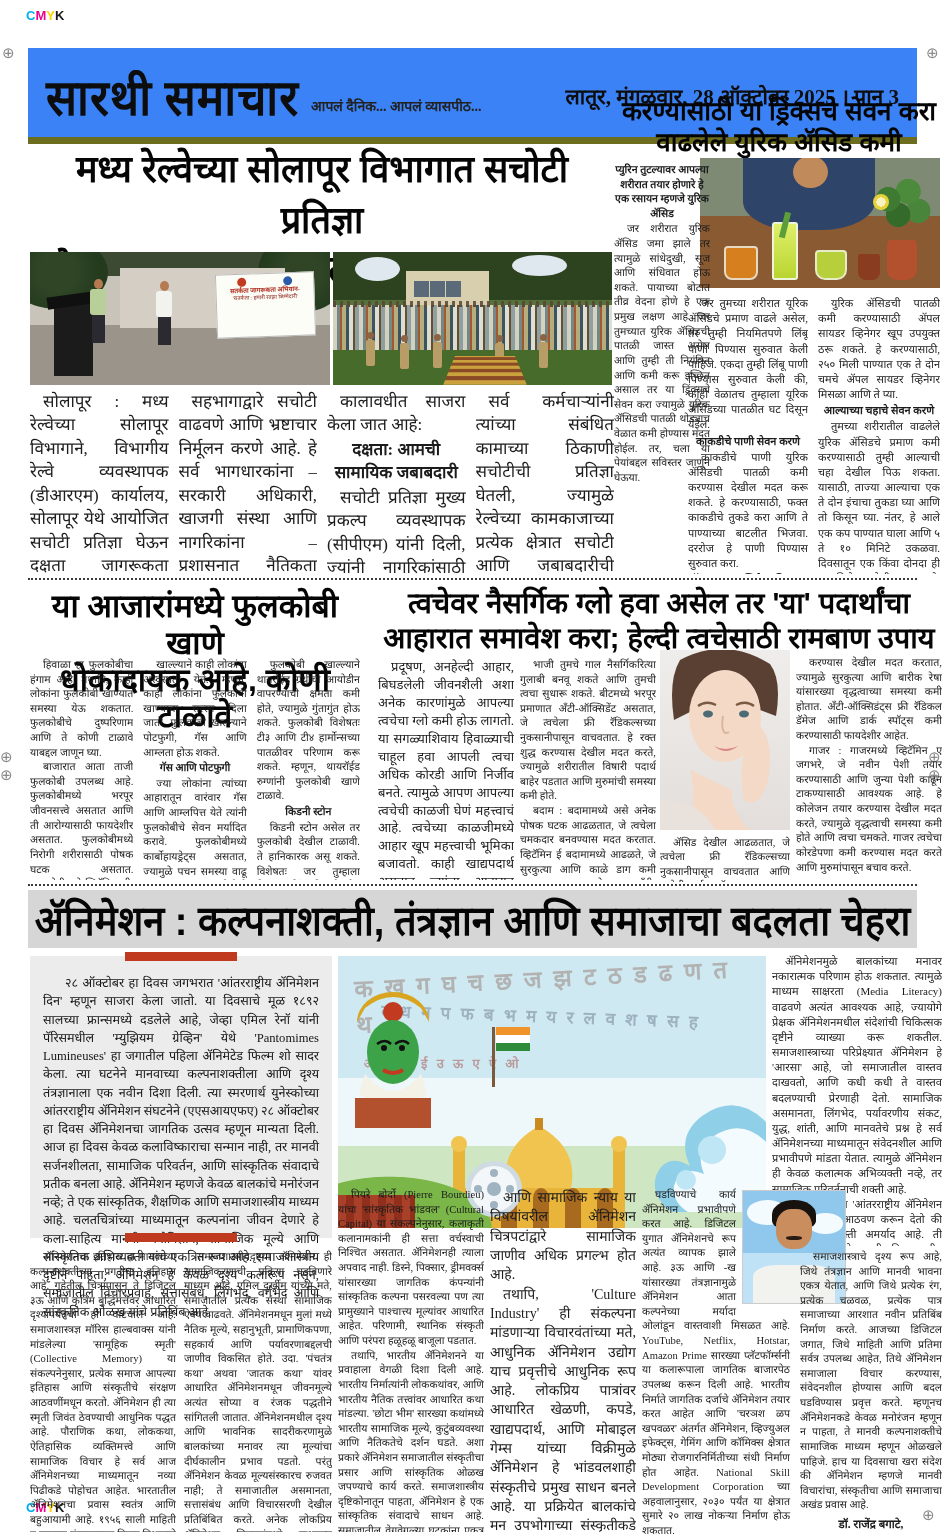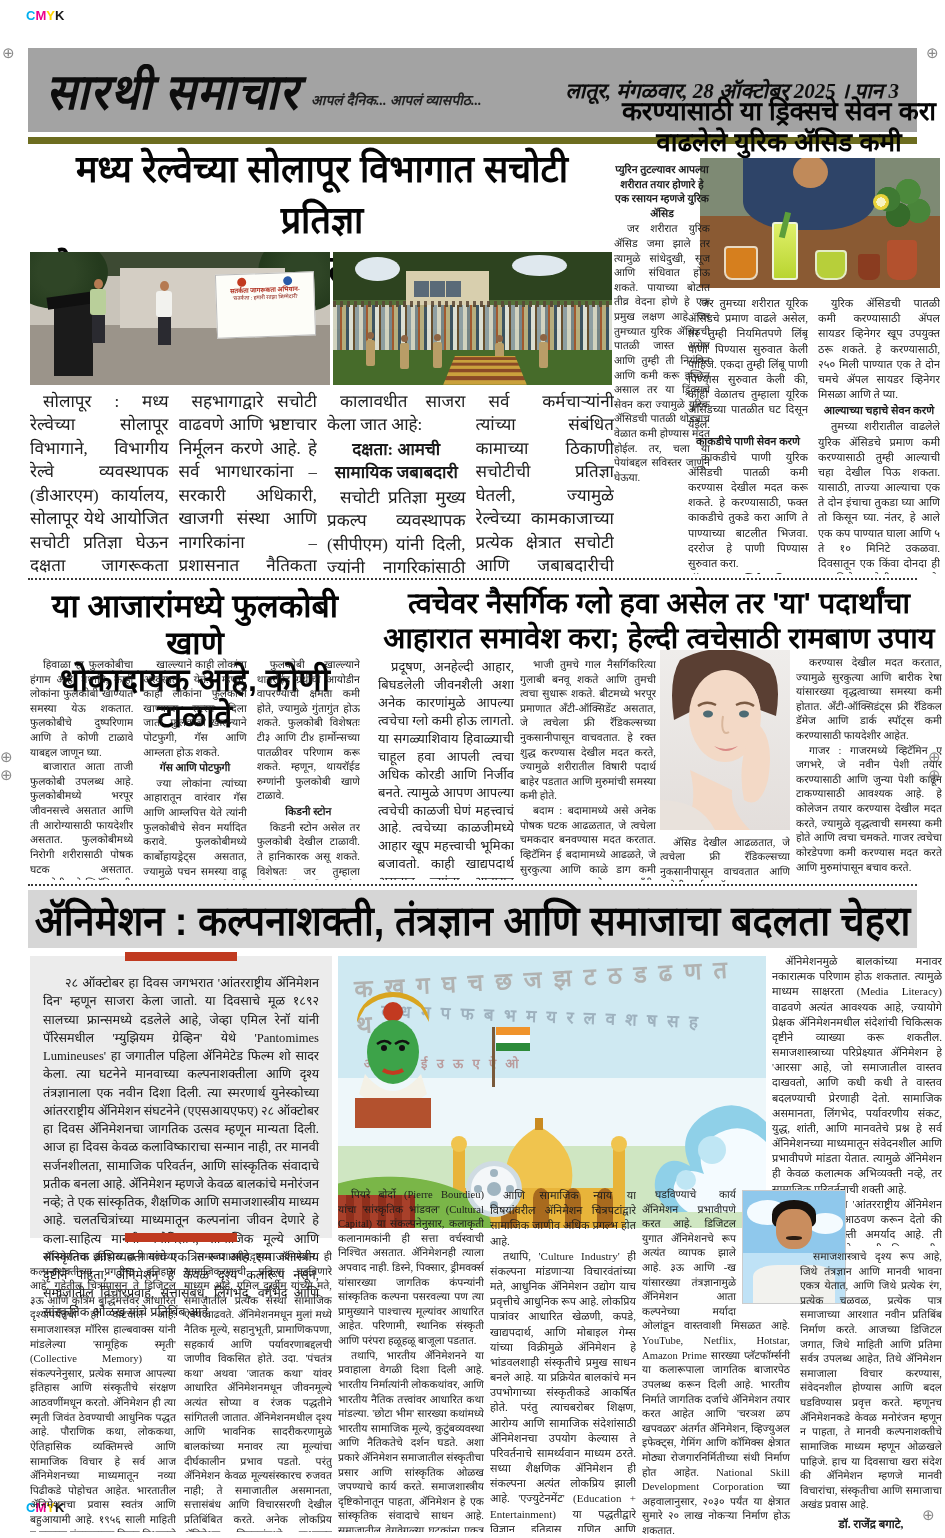--- a/index.html
+++ b/index.html
@@ -6,21 +6,21 @@
   body { background: #fff; font-family: "Liberation Serif", serif; }
   .page { position: relative; width: 945px; height: 1538px; background: #fff; overflow: hidden; color: #111; }
 
   
   .cmyk { position: absolute; font: bold 13px "Liberation Sans", sans-serif; letter-spacing: 0; margin-left: 8px; }
   .cmyk span { display: inline-block; }
   .c-c { color: #00aeef; } .c-m { color: #ec008c; } .c-y { color: #ffd400; } .c-k { color: #1a1a1a; }
   .reg { position: absolute; color: #8a8a8a; font-size: 15px; line-height: 1; }
 
   
-  .masthead { position: absolute; left: 28px; top: 48px; width: 889px; height: 84px; background: #a3a3a3; display: flex; align-items: center; padding: 0 18px; font-style: italic; }
+  .masthead { position: absolute; left: 28px; top: 48px; width: 889px; height: 96px; background: #3b82f6; display: flex; align-items: center; padding: 0 18px; }
   .mast-title { font-family: "Liberation Serif", serif; font-weight: 900; font-size: 46px; color: #0d0d0d; letter-spacing: 1px; transform: scaleY(1.08); }
   .mast-tag { font-size: 14px; font-weight: bold; color: #222; margin-left: 12px; margin-top: 18px; }
   .mast-date { margin-left: auto; font-size: 21px; font-weight: bold; color: #0d0d0d; white-space: nowrap; text-align: right; }
   .rule-olive { position: absolute; left: 28px; top: 137px; width: 889px; height: 7px; background: #6d6d20; }
 
   
   .headline { position: absolute; text-align: center; font-family: "Liberation Sans", sans-serif; font-weight: 800; color: #050505; }
   .hl-main { left: 30px; top: 148px; width: 584px; font-size: 36px; line-height: 1.32; transform: scaleY(1.05); }
   .hl-uric { left: 616px; top: 96px; width: 326px; font-size: 26px; line-height: 1.18; font-weight: 700; }
   .hl-caul { left: 28px; top: 588px; width: 334px; font-size: 32px; line-height: 1.15; font-weight: 700; }
@@ -352,21 +352,21 @@
   <div class="col" style="left:30px; top:1250px; width:146px; height:282px; font-size:10.6px;">
       <div class="para">ॲनिमेशनचा इतिहास हा मानवाच्या कल्पनाशक्तीच्या प्रगतीचा इतिहास आहे. गुहेतील चित्रांपासून ते डिजिटल ३ऊ आणि कृत्रिम बुद्धिमत्तेवर आधारित दृश्यांपर्यंतची ही वाटचाल आहे. समाजशास्त्रज्ञ मॉरिस हाल्बवाक्स यांनी मांडलेल्या 'सामूहिक स्मृती' (Collective Memory) या संकल्पनेनुसार, प्रत्येक समाज आपल्या इतिहास आणि संस्कृतीचे संरक्षण आठवणींमधून करतो. ॲनिमेशन ही त्या स्मृती जिवंत ठेवण्याची आधुनिक पद्धत आहे. पौराणिक कथा, लोककथा, ऐतिहासिक व्यक्तिमत्त्वे आणि सामाजिक विचार हे सर्व आज ॲनिमेशनच्या माध्यमातून नव्या पिढीकडे पोहोचत आहेत. भारतातील ॲनिमेशनचा प्रवास स्वतंत्र आणि बहुआयामी आहे. १९५६ साली माहिती व प्रसारण मंत्रालयाच्या फिल्म विभागाने 'ढहश इरपूरप उमशी' हा पहिला भारतीय ॲनिमेशन चित्रपट प्रदर्शित केला. त्यानंतर राम मोहन, भिमसेन, जी.के. गोखले, कैलाश रेखी यांनी भारतीय ॲनिमेशनला जागतिक ओळख दिली. 'रामायण', 'हनुमान', 'पंचतंत्र कथा', 'छोटा भीम', 'मोटू पतलू',</div>
     </div>
   <div class="col" style="left:184px; top:1250px; width:148px; height:282px; font-size:10.6px;">
       <div class="para">समाजशास्त्रीयदृष्ट्या ॲनिमेशन ही सामाजिकरणाची प्रक्रिया घडविणारे माध्यम आहे. एमिल दुर्खीम यांच्या मते, समाजातील प्रत्येक संस्था सामाजिक ऐक्य वाढवते. ॲनिमेशनमधून मुलां मध्ये नैतिक मूल्ये, सहानुभूती, प्रामाणिकपणा, सहकार्य आणि पर्यावरणाबद्दलची जाणीव विकसित होते. उदा. 'पंचतंत्र कथा' अथवा 'जातक कथा' यांवर आधारित ॲनिमेशनमधून जीवनमूल्ये अत्यंत सोप्या व रंजक पद्धतीने सांगितली जातात. ॲनिमेशनमधील दृश्य आणि भावनिक सादरीकरणामुळे बालकांच्या मनावर त्या मूल्यांचा दीर्घकालीन प्रभाव पडतो. परंतु ॲनिमेशन केवळ मूल्यसंस्कारच रुजवत नाही; ते समाजातील असमानता, सत्तासंबंध आणि विचारसरणी देखील प्रतिबिंबित करते. अनेक लोकप्रिय ॲनिमेशन चित्रपटांमध्ये पाश्चात्त्य विचारसरणी, पुरुषप्रधानता आणि उपभोगतावादी जीवनशैलीचे दर्शन घडते.</div>
     </div>
   <div class="col" style="left:338px; top:1188px; width:146px; height:344px; font-size:10.6px;">
       <div class="para">पियरे बोर्दो (Pierre Bourdieu) यांचा 'सांस्कृतिक भांडवल' (Cultural Capital) या संकल्पनेनुसार, कलाकृती कलानामकांनी ही सत्ता वर्चस्वाची निश्चित असतात. ॲनिमेशनही त्याला अपवाद नाही. डिस्ने, पिक्सार, ड्रीमवर्क्स यांसारख्या जागतिक कंपन्यांनी सांस्कृतिक कल्पना पसरवल्या पण त्या प्रामुख्याने पाश्चात्त्य मूल्यांवर आधारित आहेत. परिणामी, स्थानिक संस्कृती आणि परंपरा हळूहळू बाजूला पडतात.</div>
       <div class="para">तथापि, भारतीय ॲनिमेशनने या प्रवाहाला वेगळी दिशा दिली आहे. भारतीय निर्मात्यांनी लोककथांवर, आणि भारतीय नैतिक तत्त्वांवर आधारित कथा मांडल्या. 'छोटा भीम' सारख्या कथांमध्ये भारतीय सामाजिक मूल्ये, कुटुंबव्यवस्था आणि नैतिकतेचे दर्शन घडते. अशा प्रकारे ॲनिमेशन समाजातील संस्कृतीचा प्रसार आणि सांस्कृतिक ओळख जपण्याचे कार्य करते. समाजशास्त्रीय दृष्टिकोनातून पाहता, ॲनिमेशन हे एक सांस्कृतिक संवादाचे साधन आहे. समाजातील वेगवेगळ्या घटकांना एकत्र आणणारे, त्यांच्या कथा आणि भावना मांडणारे हे माध्यम विविधता टिकवून ठेवते. उदा. आदिवासी जीवन, पर्यावरणीय प्रश्न, महिला सक्षमीकरण,</div>
     </div>
-  <div class="col" style="left:490px; top:1188px; width:146px; height:344px; font-size:11px;">
+  <div class="col" style="left:490px; top:1188px; width:146px; height:344px; font-size:14px;">
       <div class="para">आणि सामाजिक न्याय या विषयांवरील ॲनिमेशन चित्रपटांद्वारे सामाजिक जाणीव अधिक प्रगल्भ होत आहे.</div>
       <div class="para">तथापि, 'Culture Industry' ही संकल्पना मांडणाऱ्या विचारवंतांच्या मते, आधुनिक ॲनिमेशन उद्योग याच प्रवृत्तीचे आधुनिक रूप आहे. लोकप्रिय पात्रांवर आधारित खेळणी, कपडे, खाद्यपदार्थ, आणि मोबाइल गेम्स यांच्या विक्रीमुळे ॲनिमेशन हे भांडवलशाही संस्कृतीचे प्रमुख साधन बनले आहे. या प्रक्रियेत बालकांचे मन उपभोगाच्या संस्कृतीकडे आकर्षित होते. परंतु त्याचबरोबर शिक्षण, आरोग्य आणि सामाजिक संदेशांसाठी ॲनिमेशनचा उपयोग केल्यास ते परिवर्तनाचे सामर्थ्यवान माध्यम ठरते. सध्या शैक्षणिक ॲनिमेशन ही संकल्पना अत्यंत लोकप्रिय झाली आहे. 'एज्युटेनमेंट' (Education + Entertainment) या पद्धतीद्वारे विज्ञान, इतिहास, गणित आणि सामाजिक शास्त्रे यांची समज विद्यार्थ्यांना सोप्या, दृश्यप्रधान आणि रंजक स्वरूपात करून देण्यात येते. ग्रामीण भागातील विद्यार्थ्यांसाठी हे विशेषतः उपयुक्त ठरते. समाजातील ज्ञानाचे लोकशाहीकरण</div>
     </div>
 
   <div class="col" style="left:642px; top:1188px; width:148px; height:344px; font-size:10.6px; overflow:visible;">
     <div class="portrait">
       <div class="cloud" style="left:4%; top:8%; width:40%; height:22%;"></div>
       <div class="cloud" style="right:2%; top:20%; width:34%; height:18%;"></div>
       <div class="hair"></div>
       <div class="pface"></div>

